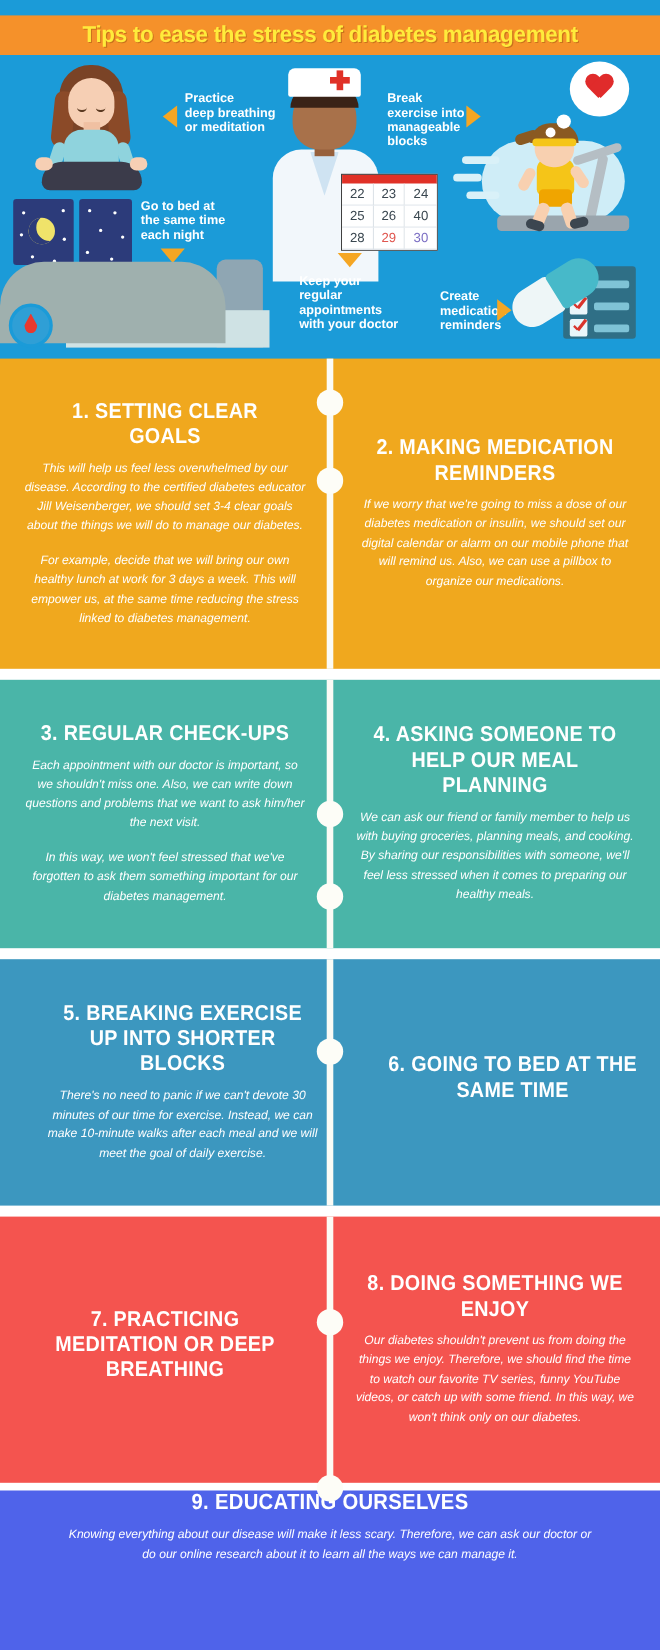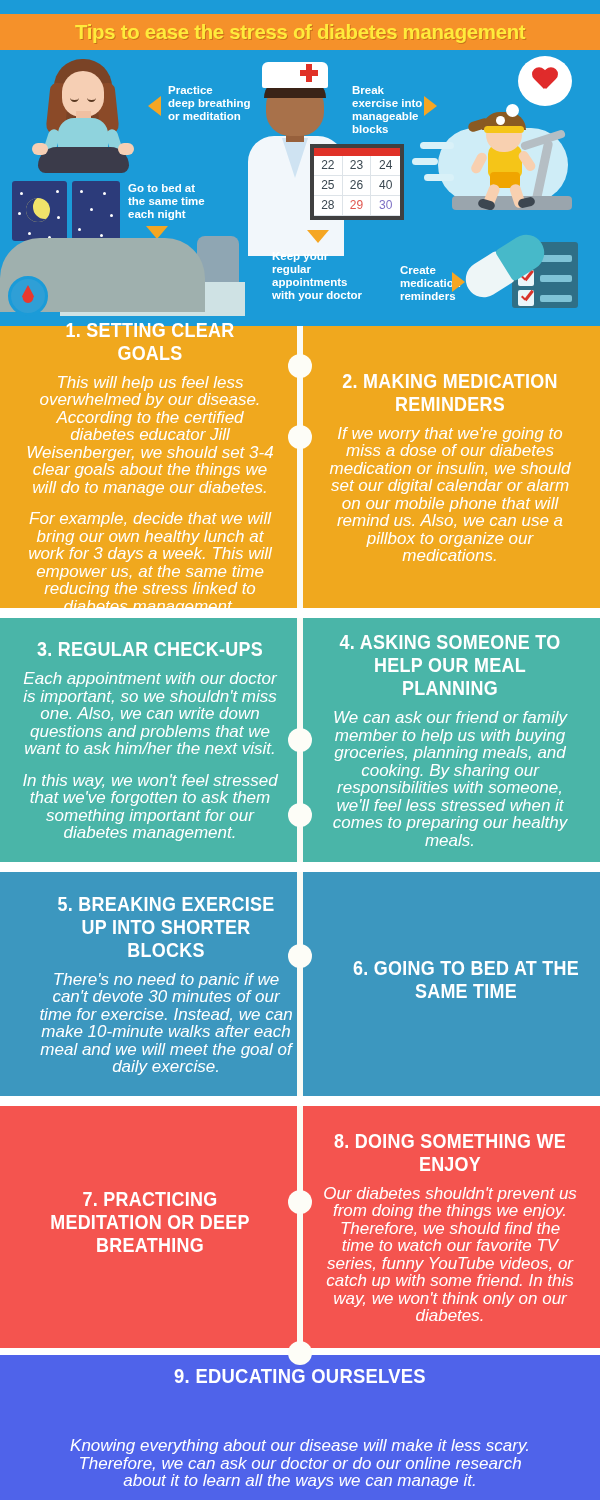--- a/index.html
+++ b/index.html
@@ -65,21 +65,21 @@
   .doc-hat{position:absolute;left:262px;top:62px;width:66px;height:26px;background:#ffffff;border-radius:6px 6px 2px 2px;}
   .doc-cross-v{position:absolute;left:306px;top:64px;width:6px;height:18px;background:#e03127;}
   .doc-cross-h{position:absolute;left:300px;top:70px;width:18px;height:6px;background:#e03127;}
   .doc-head{position:absolute;left:266px;top:80px;width:58px;height:56px;background:#a8714a;border-radius:26px 26px 24px 24px;}
   .doc-hair{position:absolute;left:264px;top:78px;width:62px;height:20px;background:#3a2317;border-radius:26px 26px 0 0;}
   .doc-neck{position:absolute;left:286px;top:128px;width:18px;height:14px;background:#97603c;}
   .doc-coat{position:absolute;left:248px;top:136px;width:96px;height:120px;background:#f2f7fb;border-radius:26px 26px 0 0;}
   .doc-shirt{position:absolute;left:282px;top:138px;width:26px;height:40px;background:#cfe3f2;clip-path:polygon(50% 100%,0 0,100% 0);}
 
   
-  .cal{position:absolute;left:310px;top:144px;width:86px;height:68px;background:#f2f5f8;border:4px solid #404040;}
+  .cal{position:absolute;left:310px;top:158px;width:86px;height:68px;background:#f2f5f8;border:1px solid #404040;}
   .cal-top{height:8px;background:#e03127;}
   .cal-grid{display:grid;grid-template-columns:repeat(3,1fr);}
   .cal-cell{height:19px;line-height:19px;text-align:center;font-size:12px;color:#3a4750;
             border-right:1px solid #dde3e8;border-bottom:1px solid #dde3e8;background:#ffffff;}
   .cal-cell.wk{color:#e0564f;}
   .cal-cell.wk2{color:#7c6fc4;}
   .cal-cell:nth-child(3n){border-right:none;}
 
   
   .tread-deck{position:absolute;left:452px;top:196px;width:120px;height:14px;background:#9aa5ad;border-radius:4px;}
@@ -117,24 +117,24 @@
   .check:after{content:"";position:absolute;left:5px;top:4px;width:12px;height:3px;background:#d8342c;transform:rotate(-52deg);}
 
   
   .band{position:absolute;left:0;width:600px;display:flex;}
   .band .half{width:300px;box-sizing:border-box;padding:0 22px;display:flex;flex-direction:column;justify-content:center;}
   .sec-title{
     color:#ffffff;font-weight:bold;text-align:center;font-size:19.5px;line-height:23px;
     letter-spacing:.3px;transform:scaleX(.92);transform-origin:center;margin:0 0 9px 0;
   }
   .sec-body{
-    color:#ffffff;font-style:italic;text-align:center;font-size:17px;line-height:17.5px;margin:0;
+    color:#ffffff;font-style:italic;text-align:center;font-size:11px;line-height:17.5px;margin:0;
   }
   .sec-body + .sec-body{margin-top:14px;}
-  .full{width:600px;padding:0 58px;box-sizing:border-box;display:flex;flex-direction:column;justify-content:center;gap:40px;}
+  .full{width:600px;padding:0 58px;box-sizing:border-box;display:flex;flex-direction:column;justify-content:flex-start;}
 
   
   .spine{position:absolute;left:297px;width:6px;background:#fbfbf5;z-index:3;}
   .node{position:absolute;left:288px;width:24px;height:24px;border-radius:50%;background:#fdfdf7;z-index:4;}
 </style>
 </head>
 <body>
 
 <div class="page">
 

